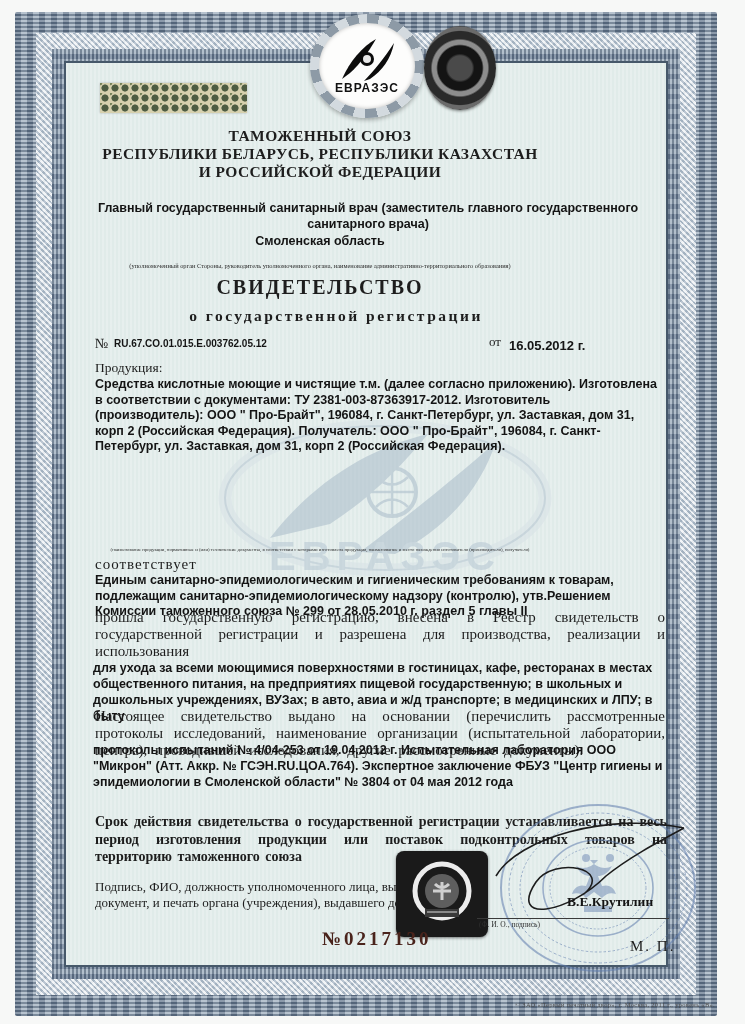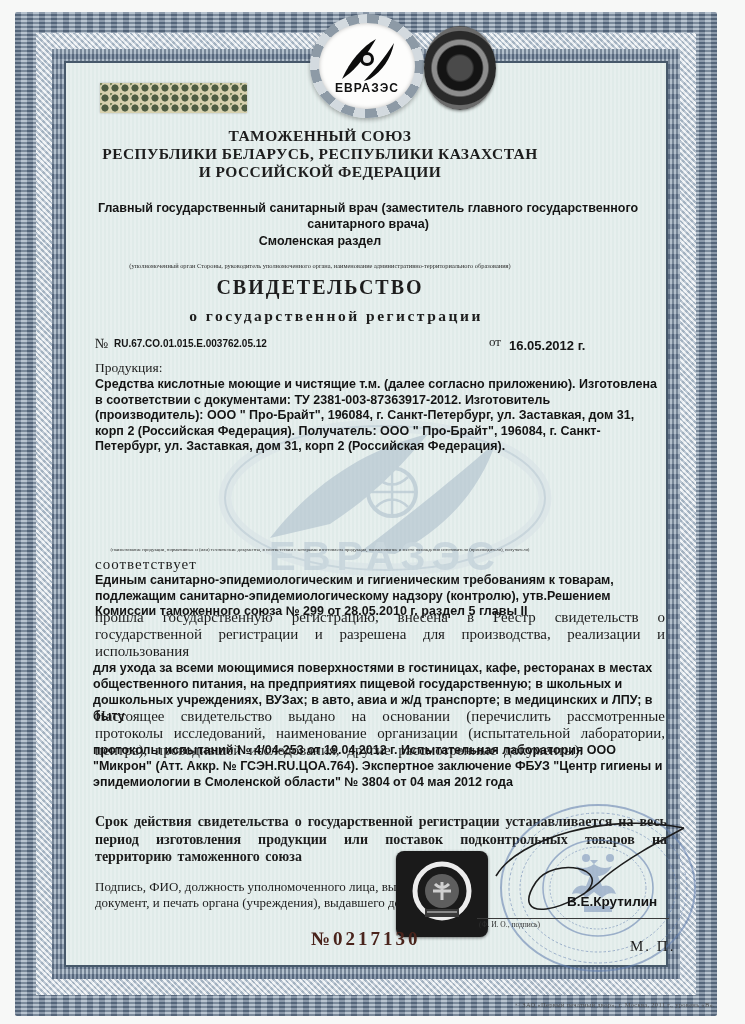--- a/index.html
+++ b/index.html
@@ -119,21 +119,21 @@
     </div>
   </div>
 
   <div class="holo-circle"></div>
 
   <div class="abs ctr serh h1" style="top:127px;">ТАМОЖЕННЫЙ СОЮЗ</div>
   <div class="abs ctr serh h1" style="top:145px;">РЕСПУБЛИКИ БЕЛАРУСЬ, РЕСПУБЛИКИ КАЗАХСТАН</div>
   <div class="abs ctr serh h1" style="top:163px;">И РОССИЙСКОЙ ФЕДЕРАЦИИ</div>
 
   <div class="abs ctr sansb auth" style="top:200px;left:85px;width:566px;">Главный государственный санитарный врач (заместитель главного государственного санитарного врача)</div>
-  <div class="abs ctr sansb auth" style="top:233px;">Смоленская раздел</div>
+  <div class="abs ctr sansb auth" style="top:233px;">Смоленская область</div>
   <div class="abs ctr cap cap1" style="top:262px;">(уполномоченный орган Стороны, руководитель уполномоченного органа, наименование административно-территориального образования)</div>
 
   <div class="abs ctr serh ttl" style="top:276px;">СВИДЕТЕЛЬСТВО</div>
   <div class="abs ctr serh sub" style="top:307px;padding-left:32px;">о государственной регистрации</div>
 
   <div class="abs" style="top:336px;left:95px;font-size:14px;">№</div>
   <div class="abs sansb" style="top:338px;left:114px;font-size:10px;">RU.67.CO.01.015.Е.003762.05.12</div>
   <div class="abs" style="top:334px;left:489px;font-size:13px;">от</div>
   <div class="abs sansb" style="top:338px;left:509px;font-size:13px;">16.05.2012 г.</div>
 
@@ -179,22 +179,22 @@
   <div class="holo-square">
     <svg width="70" height="70" viewBox="0 0 70 70">
       <circle cx="35" cy="32" r="27" fill="none" stroke="#ececec" stroke-width="5"></circle>
       <circle cx="35" cy="32" r="17" fill="#5e5e5e"></circle>
       <path d="M26,32 h18 M35,23 v18 M28,25 c5,5 9,5 14,0" stroke="#cfcfcf" stroke-width="3" fill="none"></path>
       <rect x="18" y="50" width="34" height="8" fill="#3a3a3a"></rect>
       <rect x="20" y="52" width="30" height="2" fill="#8a8a8a"></rect>
     </svg>
   </div>
 
-  <div class="abs sansb" style="top:894px;left:567px;font-size:13.5px;">В.Е.Крутилин</div>
+  <div class="abs sansb" style="top:894px;left:567px;font-size:13.5px;font-family:Liberation Serif, serif;">В.Е.Крутилин</div>
   <div class="abs fio-line" style="top:918px;left:477px;width:192px;height:1px;"></div>
   <div class="abs" style="top:920px;left:479px;font-size:7.5px;color:#2e2e2e;">(Ф. И. О., подпись)</div>
   <div class="abs" style="top:938px;left:630px;font-size:15px;letter-spacing:2px;">М. П.</div>
 
-  <div class="abs serial" style="top:928px;left:311px;">№0217130</div>
+  <div class="abs serial" style="top:928px;left:322px;">№0217130</div>
 
   <div class="abs foot" style="top:1001px;left:440px;width:275px;text-align:right;">© ЗАО «Первый печатный двор», г. Москва, 2011 г., уровень «В».</div>
 
 </div>
 
 </body></html>

